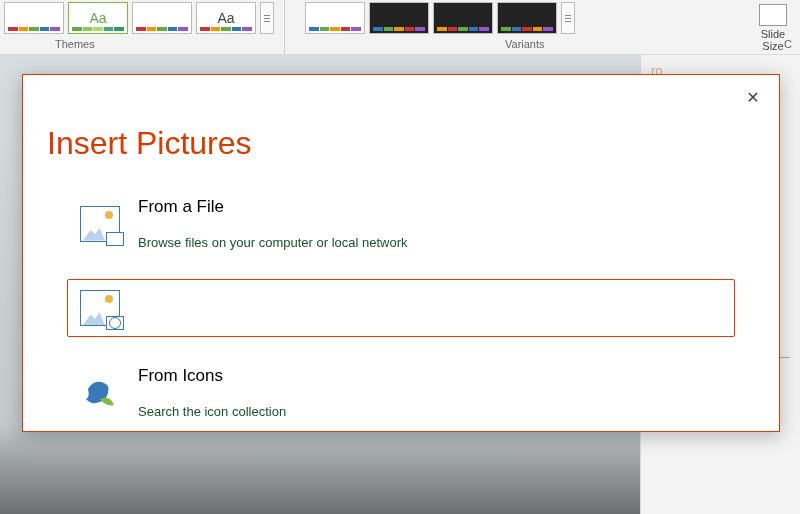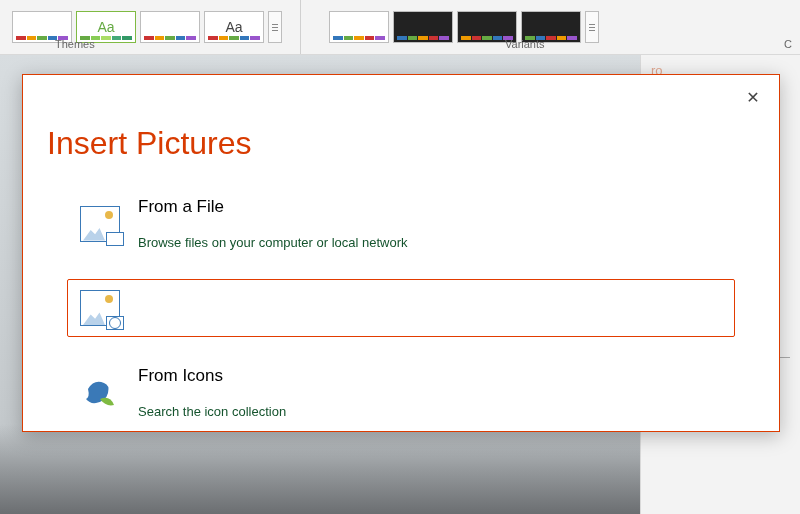--- a/index.html
+++ b/index.html
@@ -1,21 +1,21 @@
 <!DOCTYPE html>
 <html><head>
 <meta charset="utf-8">
 <style>
   * { box-sizing: border-box; margin: 0; padding: 0; }
   html, body { width: 800px; height: 514px; overflow: hidden; font-family: "Segoe UI", Arial, sans-serif; }
   body { background: #e6e6e6; position: relative; }
 
   
   .ribbon { position: absolute; top: 0; left: 0; right: 0; height: 55px; background: #f3f3f3; border-bottom: 1px solid #d9d9d9; display: flex; }
-  .ribbon-themes { display: flex; gap: 4px; padding: 2px 12px; align-items: center; }
+  .ribbon-themes { display: flex; gap: 4px; padding: 2px 4px; align-items: flex-start; }
   .theme-thumb { width: 60px; height: 32px; background: #fff; border: 1px solid #bdbdbd; position: relative; display:flex; align-items:center; justify-content:center; font-size:14px; color:#444;}
   .theme-thumb.dark { background:#222; }
   .theme-thumb .aa { font-size:14px; }
   .theme-thumb .bar { position:absolute; bottom:2px; left:3px; right:3px; height:4px; display:flex; gap:1px;}
   .theme-thumb .bar span{ flex:1; }
   .ribbon-sep { width:1px; background:#d0d0d0; margin:0 6px; }
   .ribbon-labels { position:absolute; top:38px; left:0; right:0; height:16px; font-size:11px; color:#666; }
   .ribbon-labels .lbl-themes { position:absolute; left:55px; }
   .ribbon-labels .lbl-variants { position:absolute; left:505px; }
   .slide-size { position:absolute; right:6px; top:4px; width:42px; text-align:center; font-size:11px; color:#444; }
@@ -139,20 +139,24 @@
           <span style="background:#e90"></span>
           <span style="background:#95c"></span>
         </div>
       </div>
     <div class="drop-handle">
         <span></span>
         <span></span>
         <span></span>
       </div>
   </div>
+  <div class="slide-size">
+    <div class="icon"></div>
+    <div>Slide Size</div>
+  </div>
   <div class="ribbon-labels">
     <span class="lbl-themes">Themes</span>
     <span class="lbl-variants">Variants</span>
     <span style="position:absolute; right:8px;">C</span>
   </div>
 </div>
 
 <div class="slidearea"></div>
 
 <div class="rprops">

